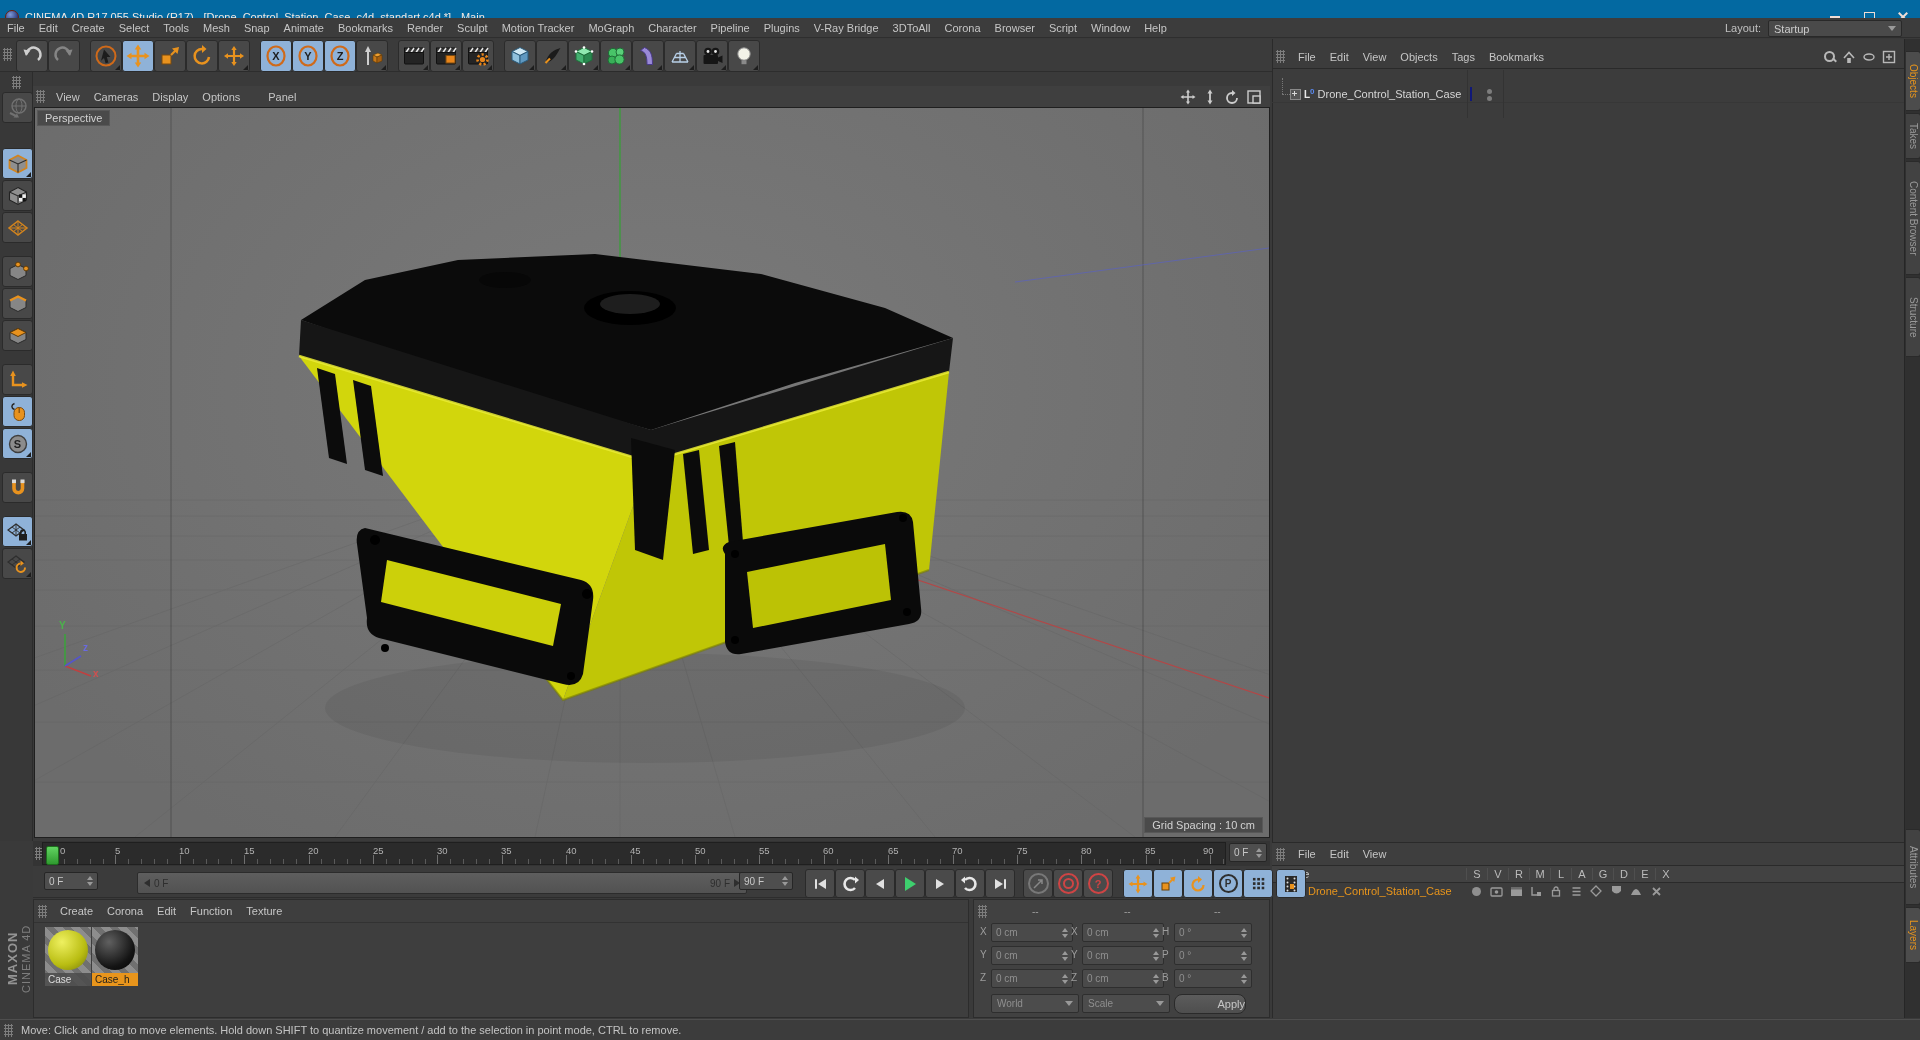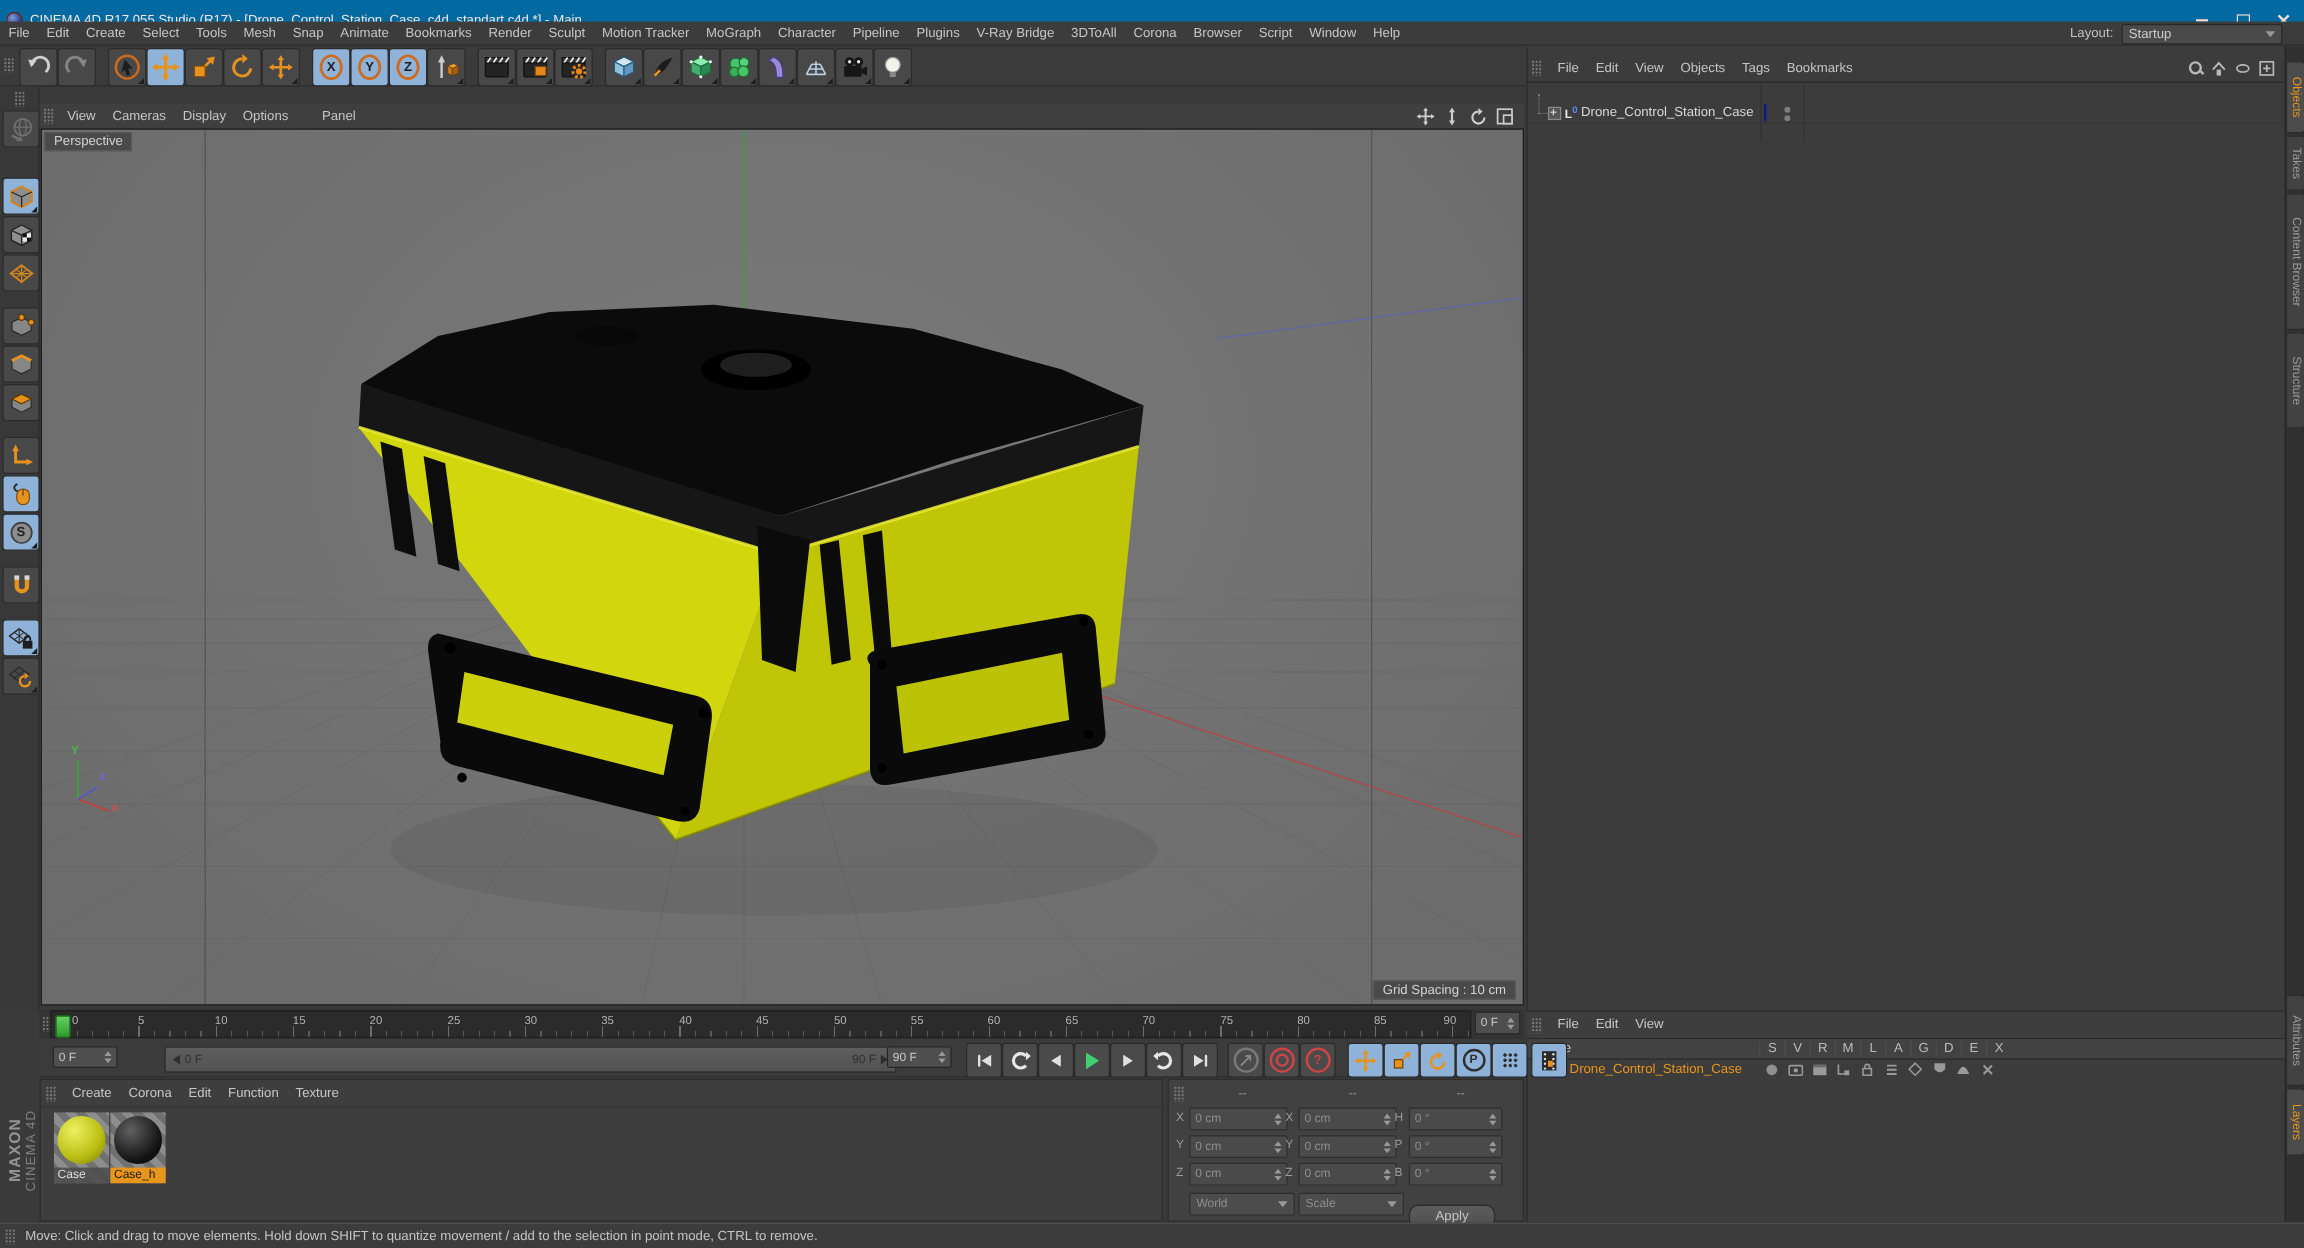--- a/index.html
+++ b/index.html
@@ -935,21 +935,21 @@
       </span>
 
     <span class="cdrop" style="left:17px;top:94px;width:76px;">
         <span>World</span>
         <span class="ddarrow"></span>
       </span>
     <span class="cdrop" style="left:108px;top:94px;width:76px;">
         <span>Scale</span>
         <span class="ddarrow"></span>
       </span>
-    <span class="applybtn" style="left:200px;top:104px;width:70px;">
+    <span class="applybtn" style="left:200px;top:94px;width:70px;justify-content:flex-end;">
         <span>Apply</span>
       </span>
   </div>
 
   <div class="abs branding">
     <span class="brand1">MAXON</span>
     <span class="brand2">CINEMA 4D</span>
   </div>
 
   <div class="abs statusbar">

